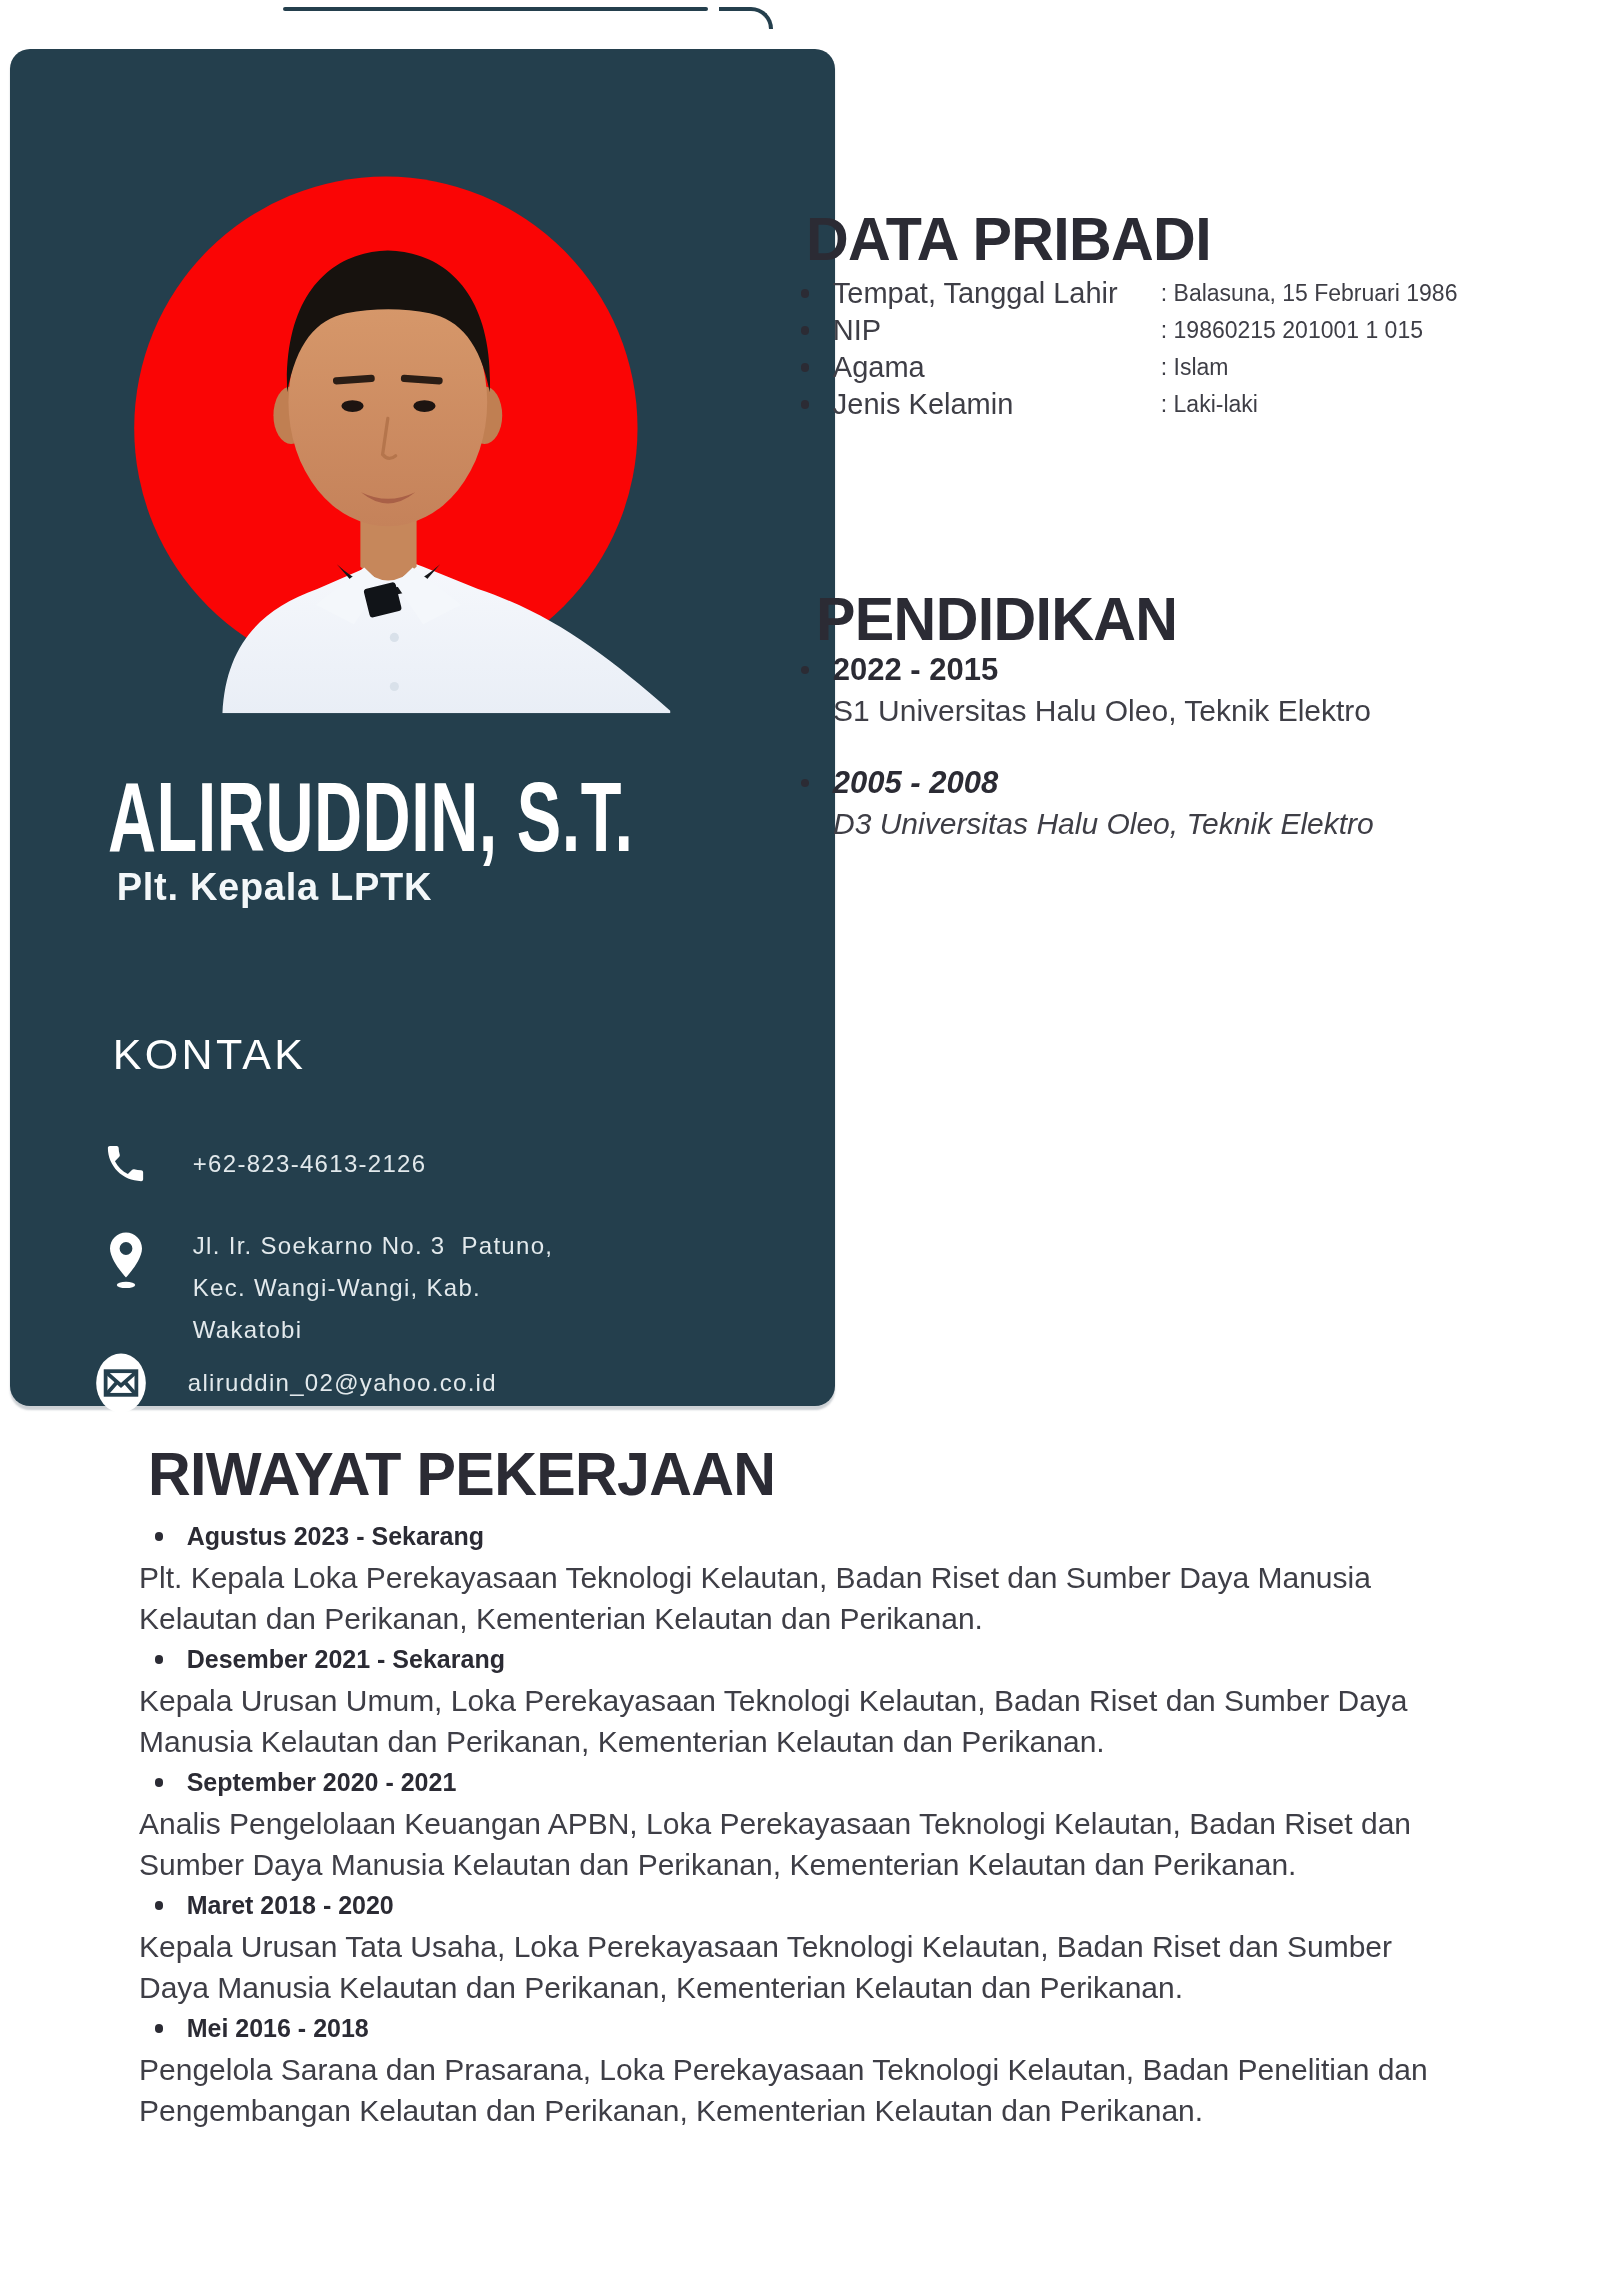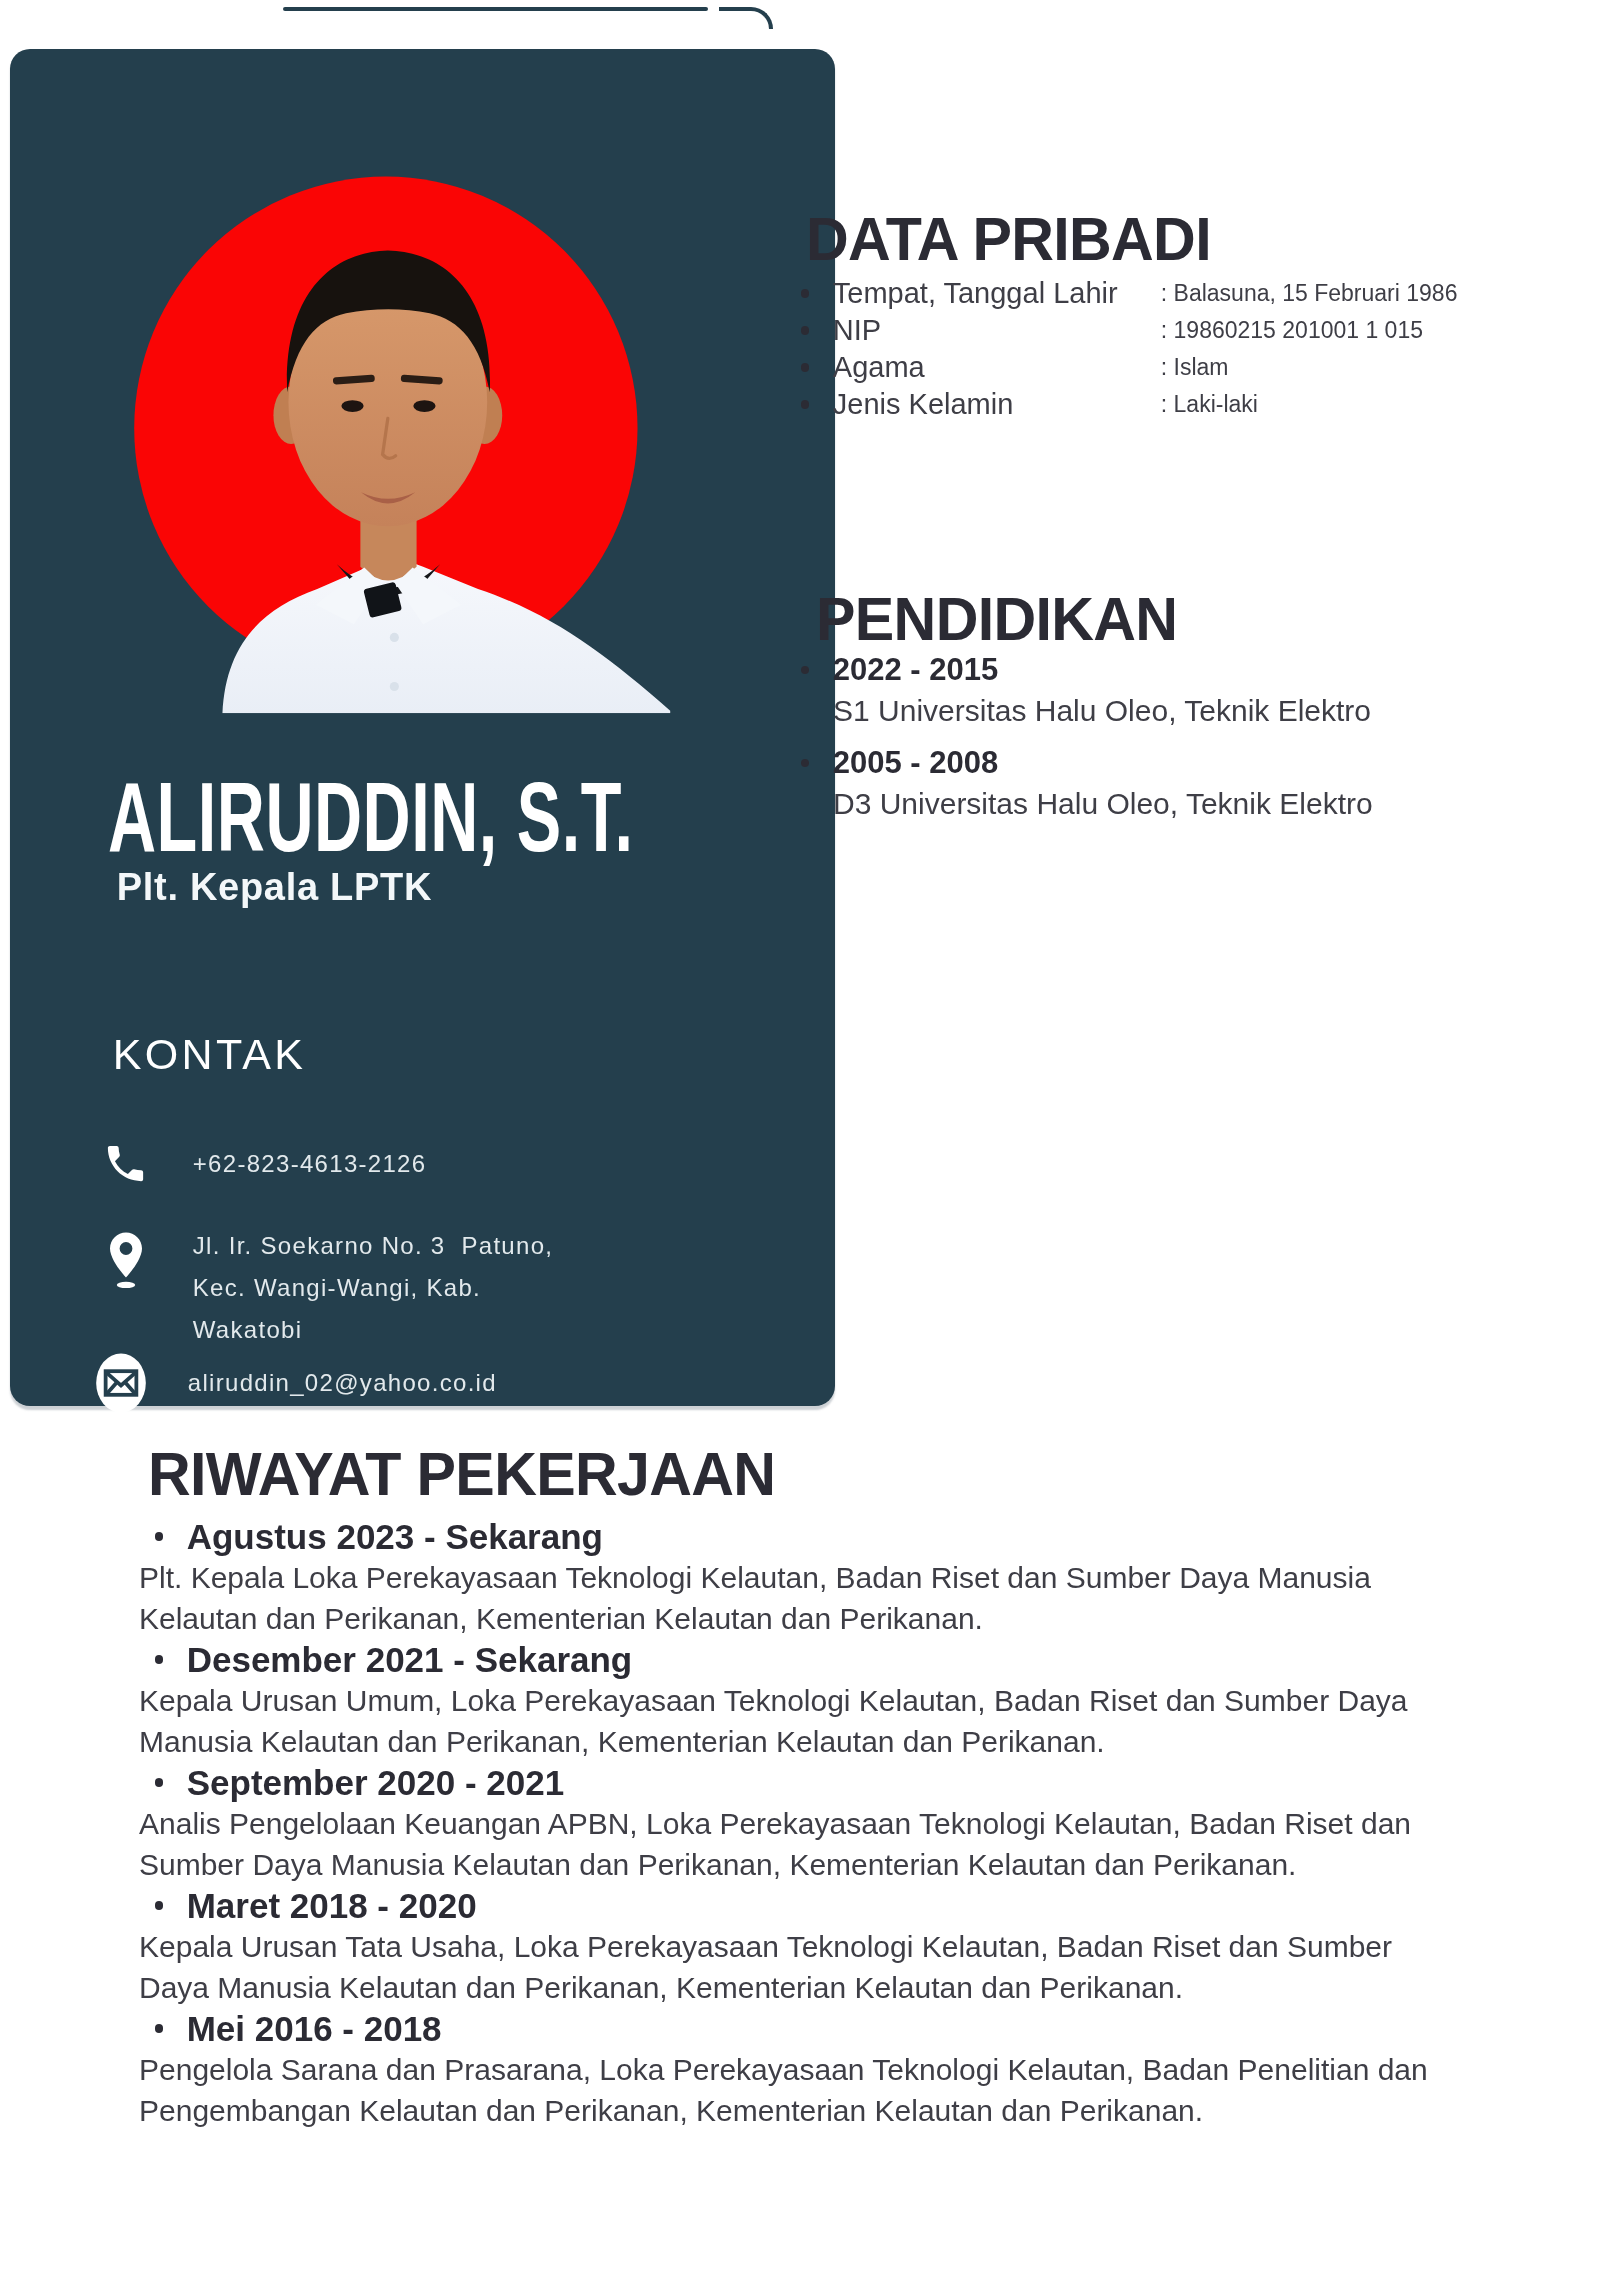--- a/index.html
+++ b/index.html
@@ -50,30 +50,30 @@
 
   .dot { width:8.5px; height:8.5px; border-radius:50%; background:#2B2B34; flex:none; }
 
   .dp-rows { position:absolute; left:793px; top:275px; }
   .dp-row { display:flex; align-items:center; height:37px; }
   .dp-row .dot { margin-left:7.8px; margin-right:23.5px; }
   .dp-label { width:328px; font-size:29px; color:#3E3E46; }
   .dp-value { font-size:23px; color:#3E3E46; white-space:pre; }
 
   .edu-list { position:absolute; left:793px; top:651px; }
-  .edu-item + .edu-item { margin-top:16px; }
+  .edu-item + .edu-item { margin-top:36px;font-style:italic; }
   .period-row { display:flex; align-items:center; height:38px; }
   .period-row .dot { margin-left:7.8px; margin-right:23.5px; }
   .edu-period { font-size:31px; font-weight:700; color:#2B2B34; }
   .edu-detail { margin-left:40px; margin-top:5.2px; font-size:30px; color:#3E3E46; }
 
   .work-list { position:absolute; left:139px; top:1516px; width:1386px; }
   .work-period-row { display:flex; align-items:center; height:41px; }
   .work-period-row .dot { margin-left:15.7px; margin-right:23.5px; }
-  .work-period { font-size:35px; font-weight:700; color:#2B2B34; }
+  .work-period { font-size:25px; font-weight:700; color:#2B2B34; }
   .work-detail { width:1318px; font-size:30px;
     line-height:41px; color:#3E3E46; }
 </style>
 </head>
 <body>
 
 <div class="page">
 
   <div class="top-line"></div>
   <div class="top-arc"></div>

